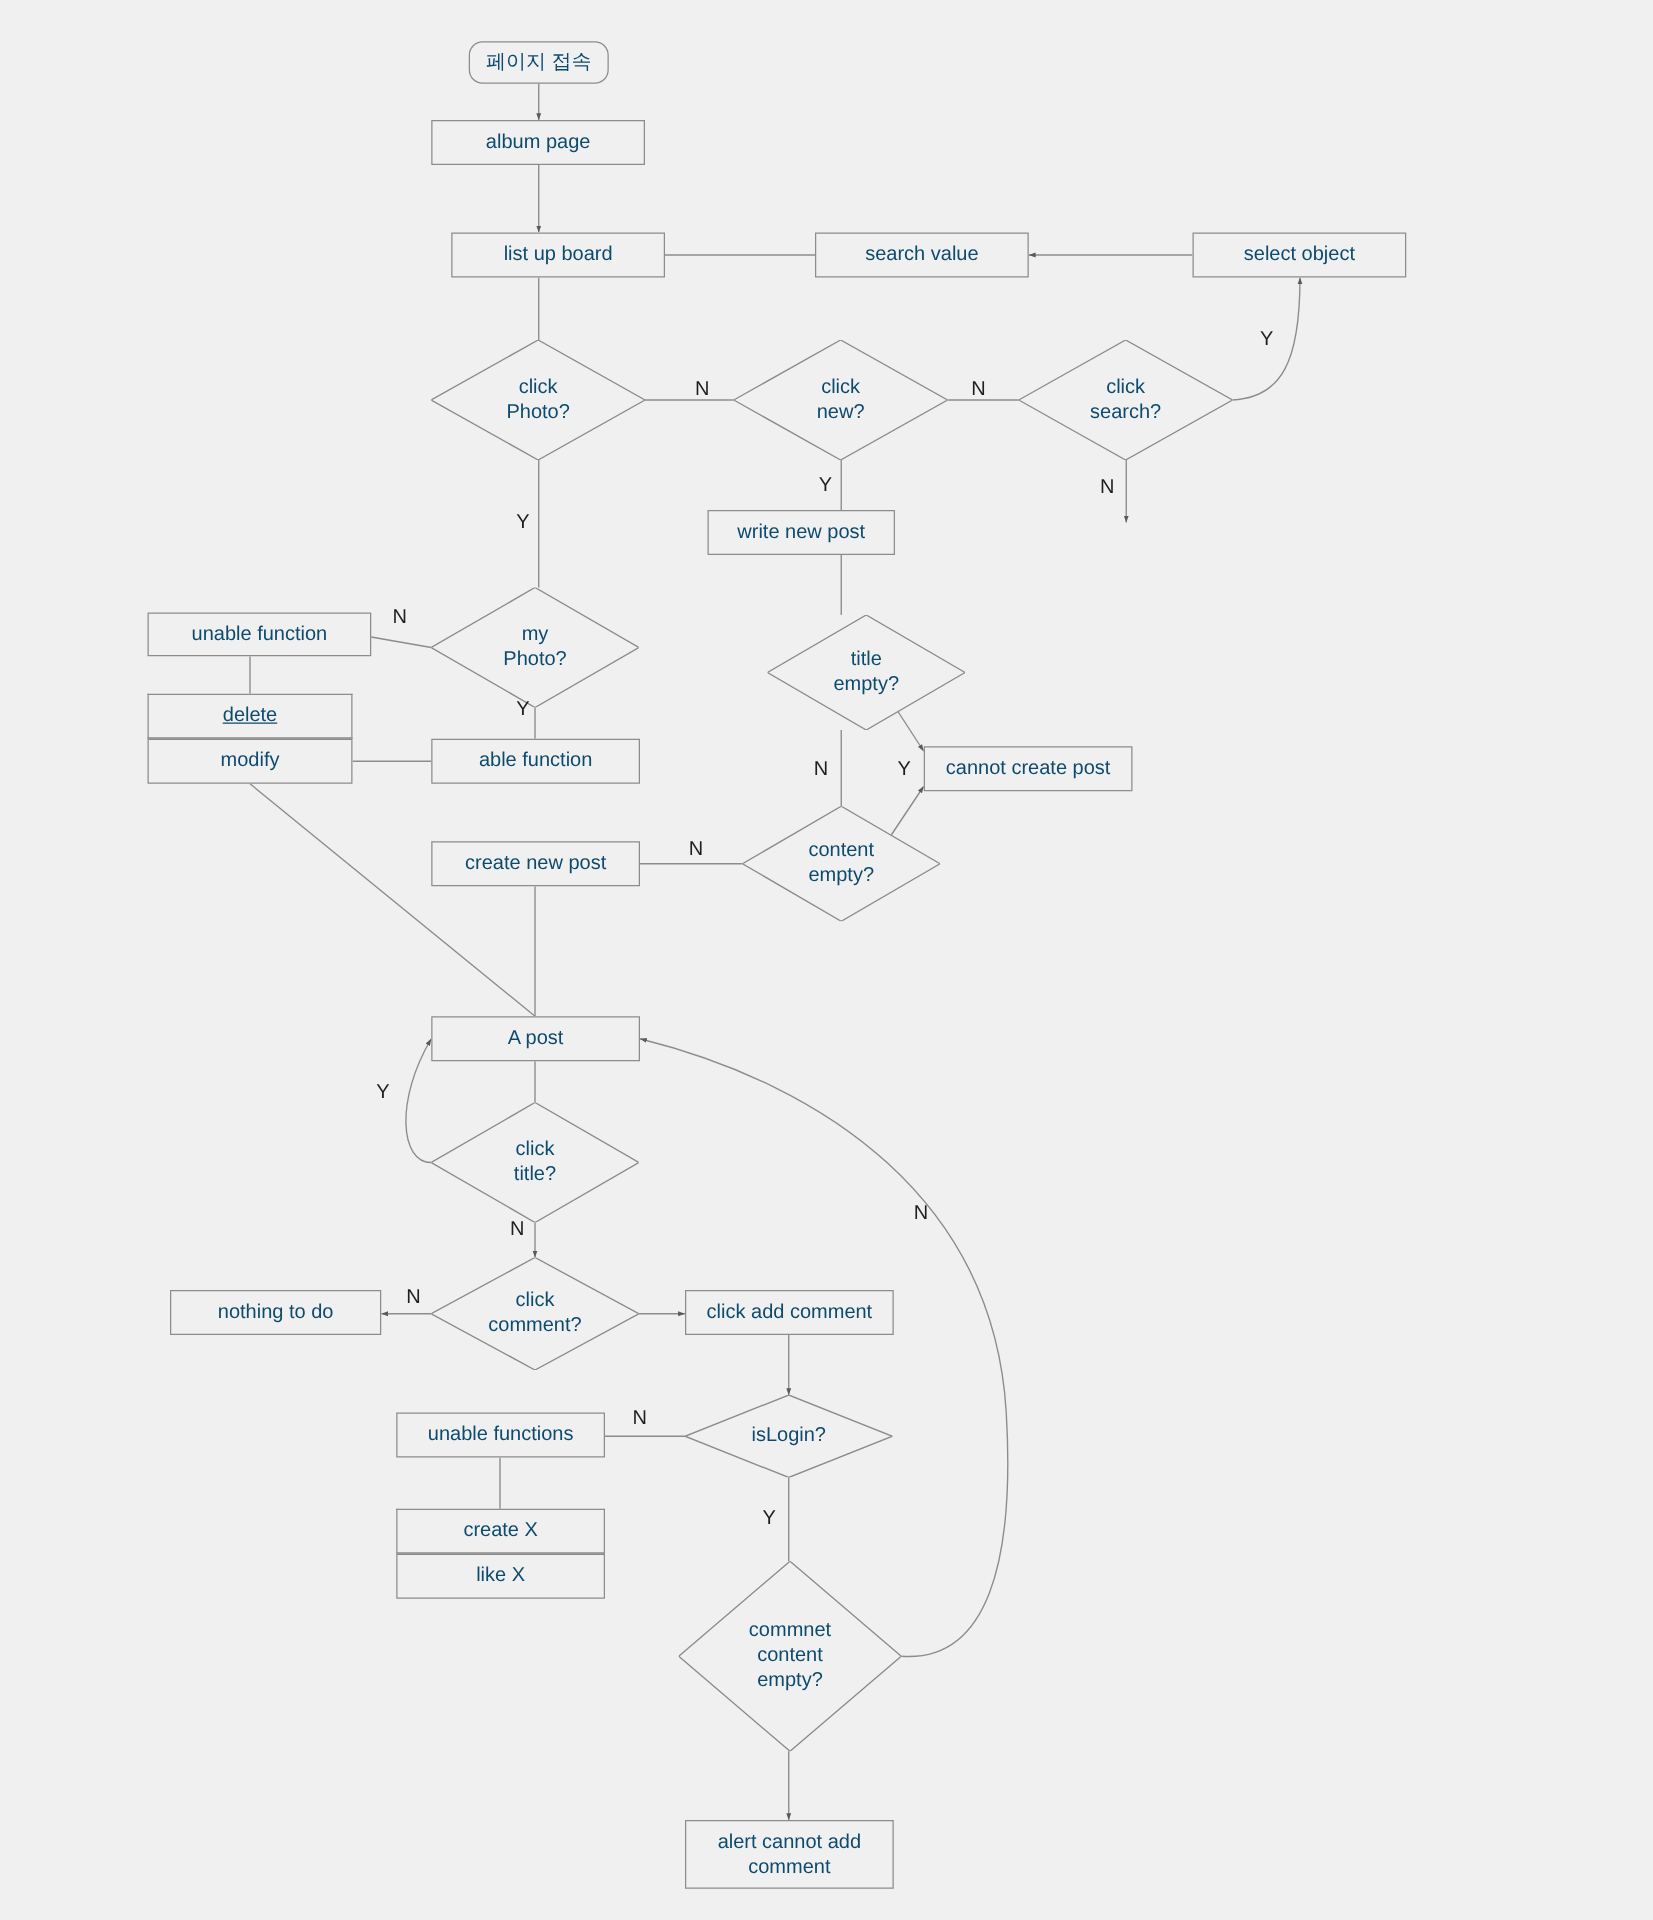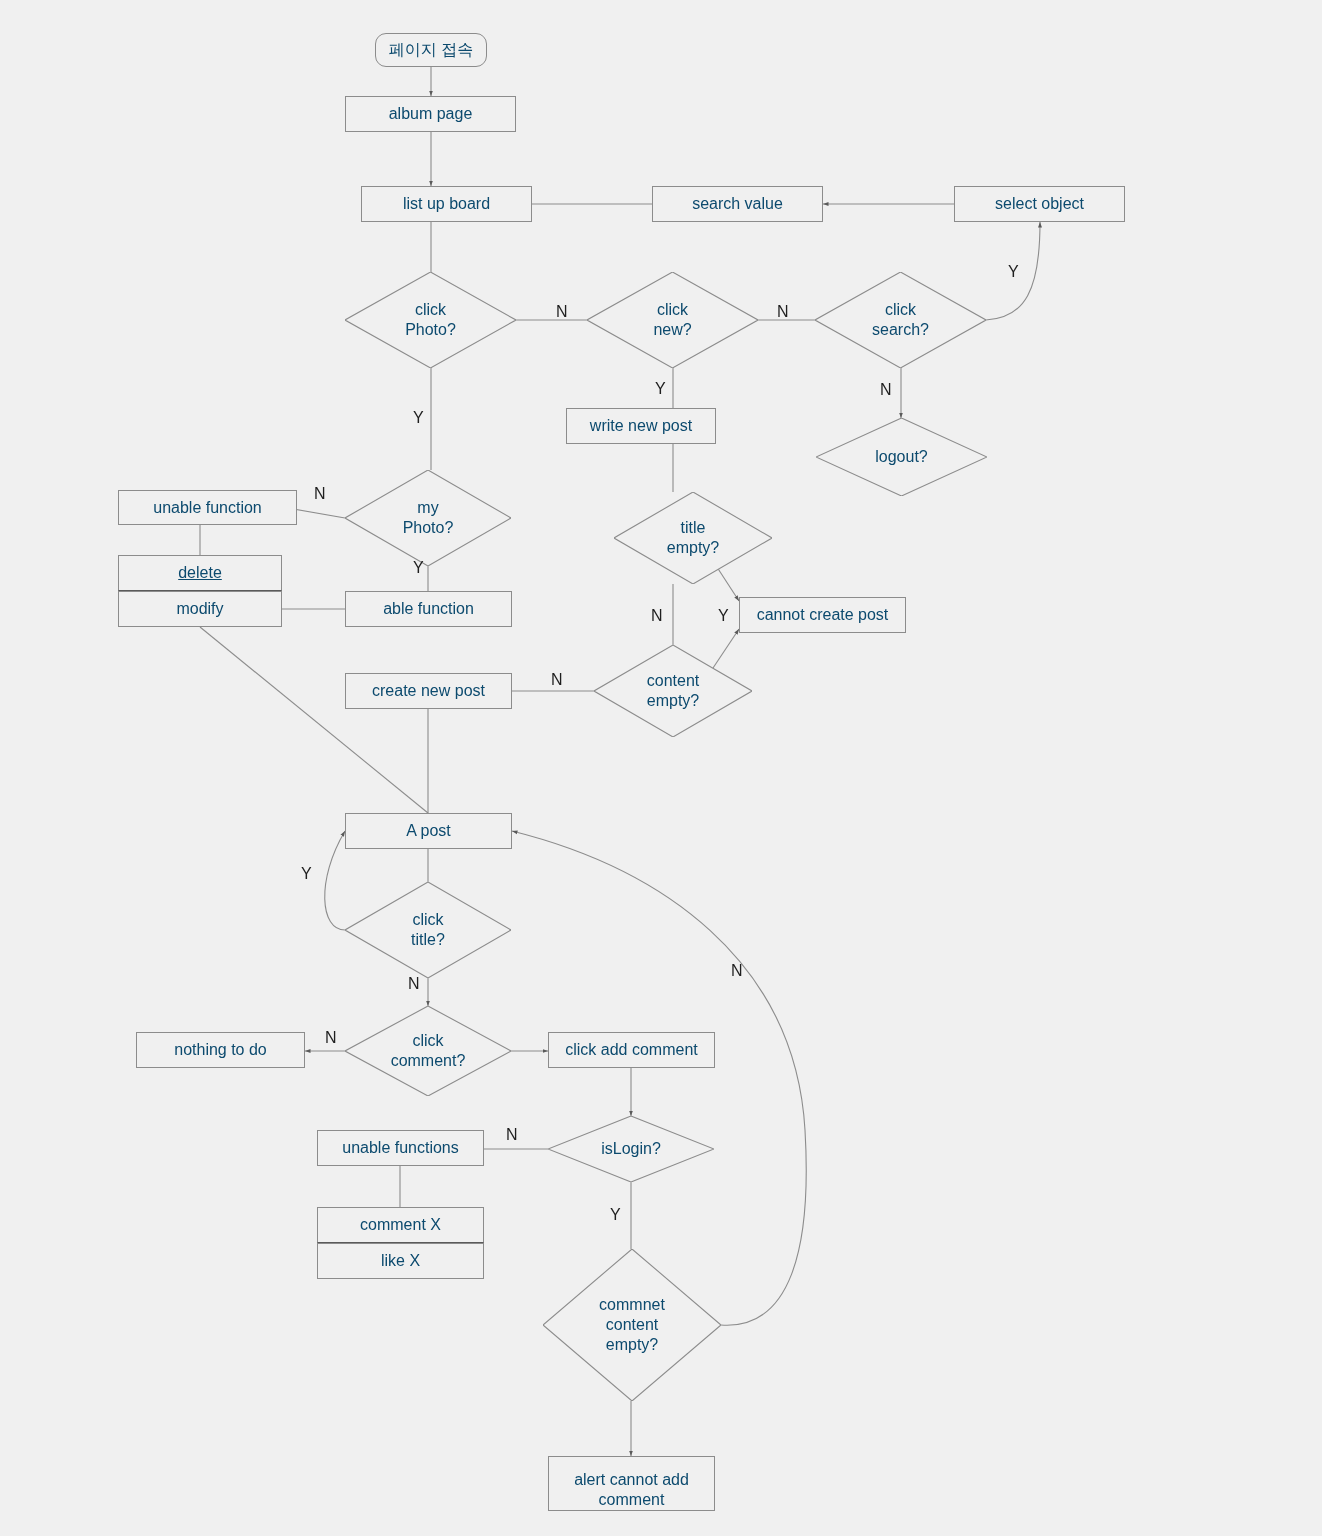--- a/index.html
+++ b/index.html
@@ -192,26 +192,20 @@
     <svg class="dshape" viewBox="0 0 171 96" preserveAspectRatio="none">
       <polygon points="85.5,0 171,48 85.5,96 0,48" fill="#f0f0f0" stroke="#8c8c8c" stroke-width="1.1" vector-effect="non-scaling-stroke"></polygon>
     </svg>
     <span class="dlabel">click<br>search?</span>
   </div>
 
   <div class="node box" style="left:566px; top:408px; width:150px; height:36px;">
     <span>write new post</span>
   </div>
 
-  <div class="node diamond" style="left:816px; top:418px; width:171px; height:78px;">
-    <svg class="dshape" viewBox="0 0 171 78" preserveAspectRatio="none">
-      <polygon points="85.5,0 171,39 85.5,78 0,39" fill="#f0f0f0" stroke="#8c8c8c" stroke-width="1.1" vector-effect="non-scaling-stroke"></polygon>
-    </svg>
-    <span class="dlabel">logout?</span>
-  </div>
 
   <div class="node box" style="left:118px; top:490px; width:179px; height:35px;">
     <span>unable function</span>
   </div>
 
   <div class="node diamond" style="left:345px; top:470px; width:166px; height:96px;">
     <svg class="dshape" viewBox="0 0 166 96" preserveAspectRatio="none">
       <polygon points="83,0 166,48 83,96 0,48" fill="#f0f0f0" stroke="#8c8c8c" stroke-width="1.1" vector-effect="non-scaling-stroke"></polygon>
     </svg>
     <span class="dlabel">my<br>Photo?</span>
@@ -282,35 +276,35 @@
   </div>
 
   <div class="node diamond" style="left:548px; top:1116px; width:166px; height:66px;">
     <svg class="dshape" viewBox="0 0 166 66" preserveAspectRatio="none">
       <polygon points="83,0 166,33 83,66 0,33" fill="#f0f0f0" stroke="#8c8c8c" stroke-width="1.1" vector-effect="non-scaling-stroke"></polygon>
     </svg>
     <span class="dlabel">isLogin?</span>
   </div>
 
   <div class="node box stacked-top" style="left:317px; top:1207px; width:167px; height:36px;">
-    <span>comment X</span>
+    <span>create X</span>
   </div>
 
   <div class="node box" style="left:317px; top:1243px; width:167px; height:36px;">
     <span>like X</span>
   </div>
 
   <div class="node diamond" style="left:543px; top:1249px; width:178px; height:152px;">
     <svg class="dshape" viewBox="0 0 178 152" preserveAspectRatio="none">
       <polygon points="89,0 178,76 89,152 0,76" fill="#f0f0f0" stroke="#8c8c8c" stroke-width="1.1" vector-effect="non-scaling-stroke"></polygon>
     </svg>
     <span class="dlabel">commnet<br>content<br>empty?</span>
   </div>
 
-  <div class="node box" style="left:548px; top:1456px; width:167px; height:55px;align-items:flex-end;">
+  <div class="node box" style="left:548px; top:1456px; width:167px; height:55px;">
     <span>alert cannot add<br>comment</span>
   </div>
 
   <span class="edge-label" style="left:556px; top:303px;">N</span>
   <span class="edge-label" style="left:777px; top:303px;">N</span>
   <span class="edge-label" style="left:1008px; top:263px;">Y</span>
   <span class="edge-label" style="left:880px; top:381px;">N</span>
   <span class="edge-label" style="left:655px; top:380px;">Y</span>
   <span class="edge-label" style="left:413px; top:409px;">Y</span>
   <span class="edge-label" style="left:314px; top:485px;">N</span>

